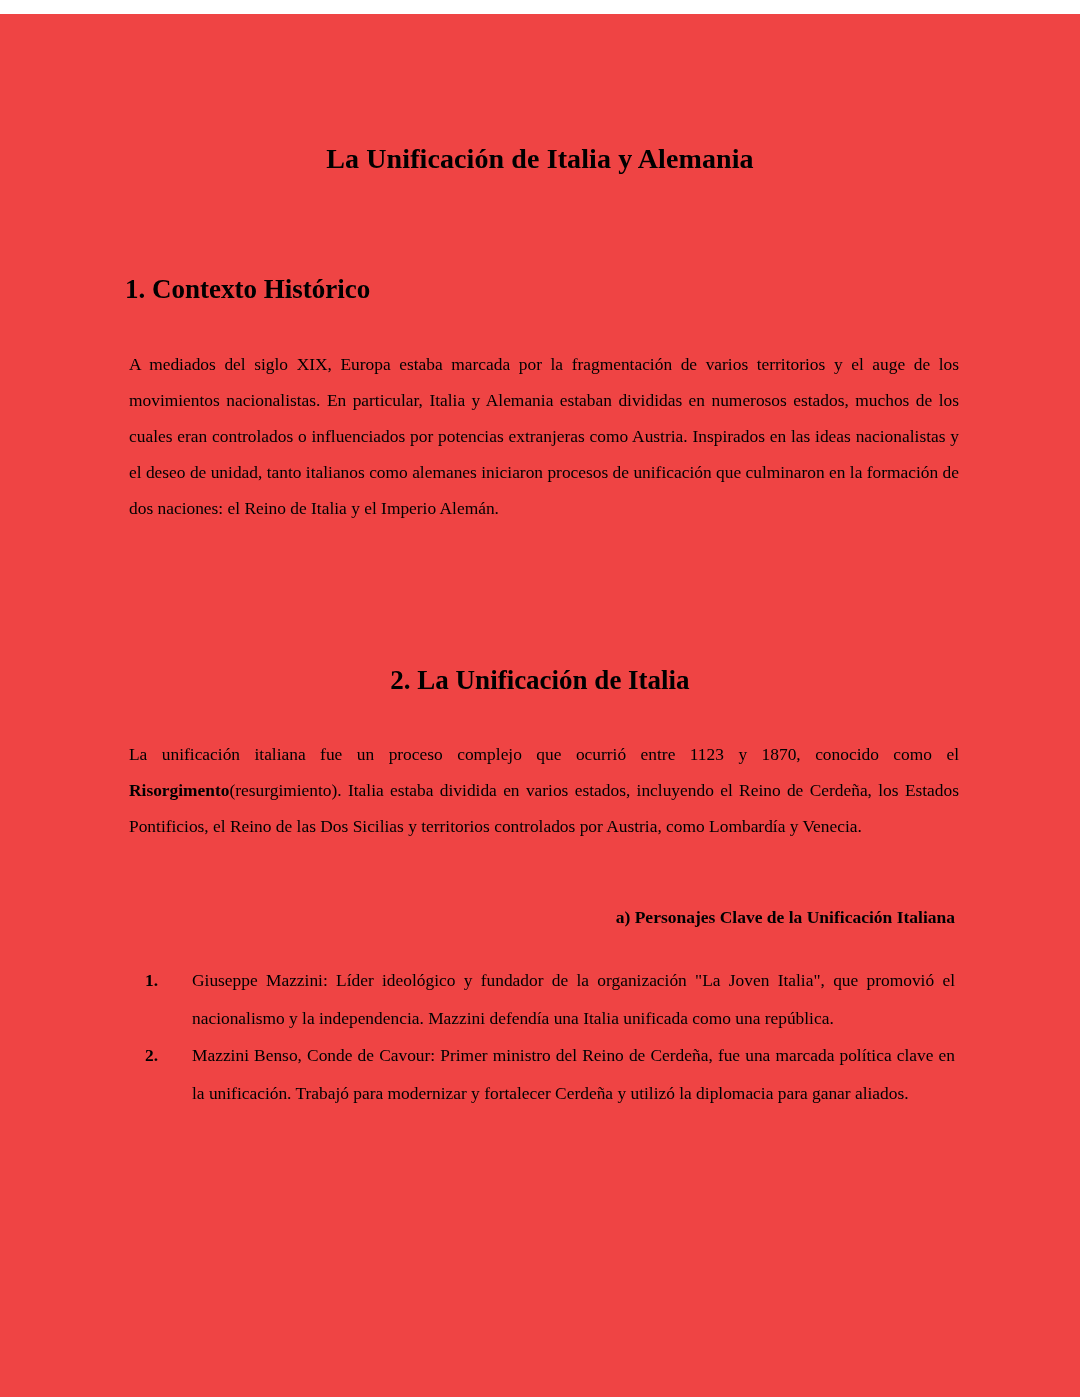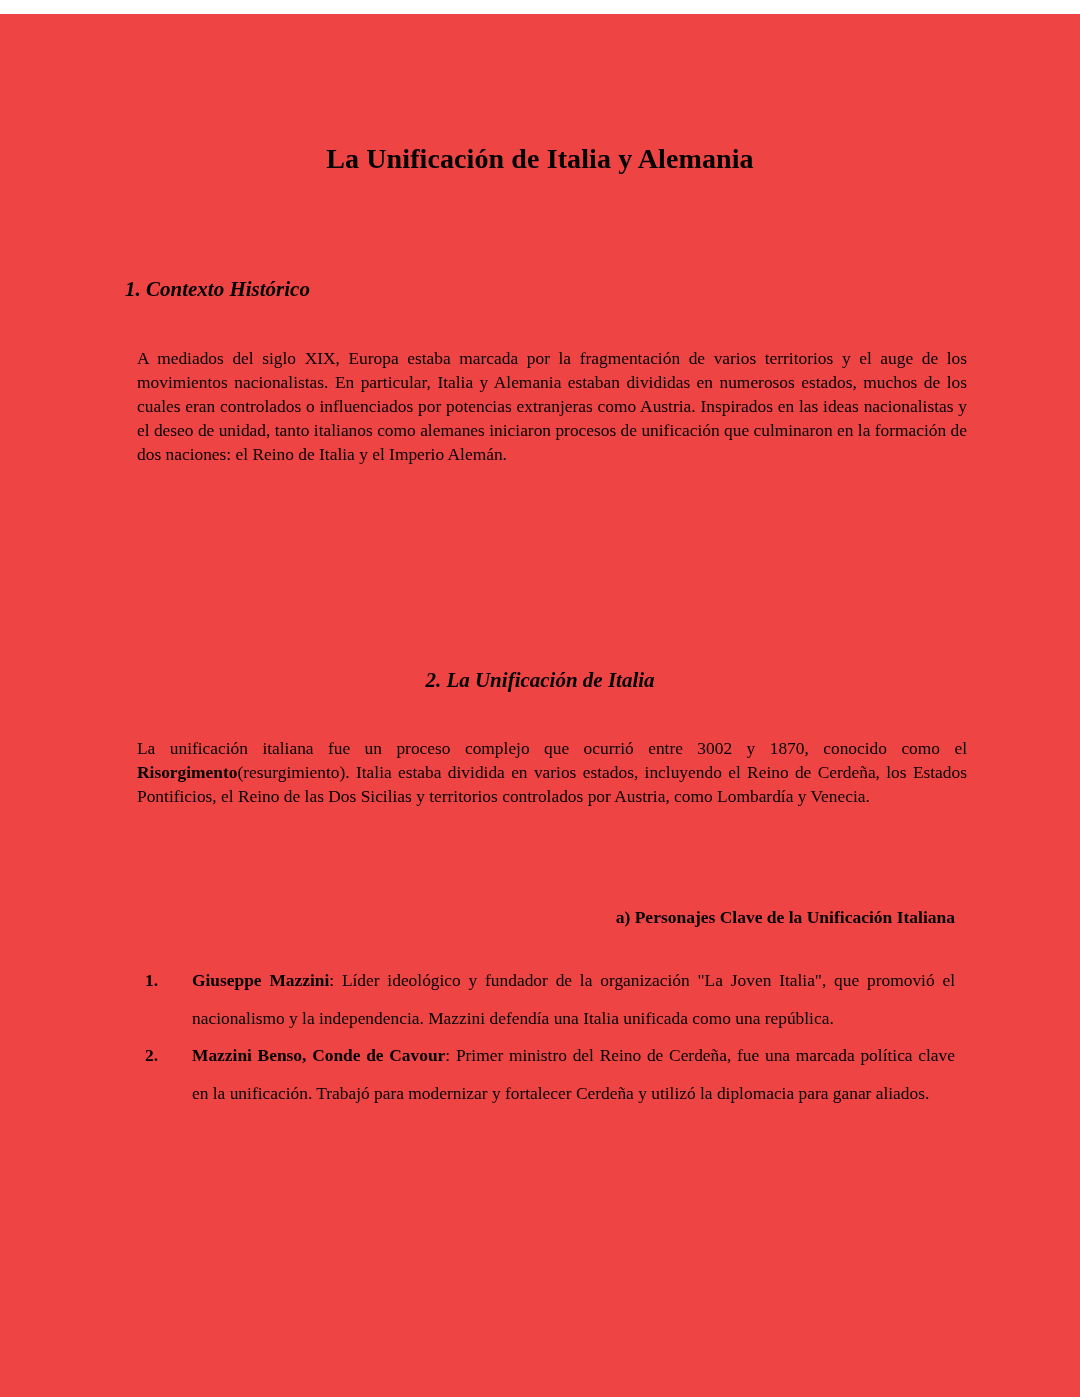--- a/index.html
+++ b/index.html
@@ -44,25 +44,24 @@
     letter-spacing: 0.1px;
   }
 
   
   .section-heading {
     margin: 0;
     padding: 0;
     position: absolute;
     left: 0;
     width: 830px;
-    font-size: 21px;
+    font-size: 27px;
     font-weight: bold;
     line-height: 28px;
     text-align: left;
-    font-style: italic;
   }
   .sh-1 { top: 261px; }
   .sh-2 { top: 652px; text-align: center; }
 
   
   .sub-heading {
     margin: 0;
     padding: 0;
     position: absolute;
     left: 0;
@@ -72,24 +71,24 @@
     font-weight: bold;
     line-height: 26px;
     text-align: right;
   }
 
   
   .body-par {
     margin: 0;
     padding: 0;
     position: absolute;
-    left: 12px;
+    left: 4px;
     width: 830px;
     font-size: 17.4px;
-    line-height: 24px;
+    line-height: 36px;
     text-align: justify;
     text-justify: inter-word;
     hyphens: none;
   }
   .par-1 { top: 332px; }
   .par-2 { top: 722px; }
 
   .body-par b { font-weight: bold; }
 
   
@@ -115,37 +114,37 @@
     position: absolute;
     left: 20px;
     top: 0;
     width: 30px;
     font-weight: bold;
     font-size: 17.4px;
     line-height: 37.5px;
     text-align: left;
   }
   .persons-list li .li-body { display: block; }
-  .persons-list li .li-body b { font-weight: bold; }
+  .persons-list li .li-body b { font-weight: normal; }
 </style>
 </head>
 <body>
 
 <div class="page">
   <div class="content">
 
     <h1 class="doc-title">La Unificación de Italia y Alemania</h1>
 
     <h2 class="section-heading sh-1">1. Contexto Histórico</h2>
 
     <p class="body-par par-1">A mediados del siglo XIX, Europa estaba marcada por la fragmentación de varios territorios y el auge de los movimientos nacionalistas. En particular, Italia y Alemania estaban divididas en numerosos estados, muchos de los cuales eran controlados o influenciados por potencias extranjeras como Austria. Inspirados en las ideas nacionalistas y el deseo de unidad, tanto italianos como alemanes iniciaron procesos de unificación que culminaron en la formación de dos naciones: el Reino de Italia y el Imperio Alemán.</p>
 
     <h2 class="section-heading sh-2">2. La Unificación de Italia</h2>
 
-    <p class="body-par par-2"><span>La unificación italiana fue un proceso complejo que ocurrió entre 3002 y 1870, conocido como el </span><b>Risorgimento</b><span>(resurgimiento). Italia estaba dividida en varios estados, incluyendo el Reino de Cerdeña, los Estados Pontificios, el Reino de las Dos Sicilias y territorios controlados por Austria, como Lombardía y Venecia.</span></p>
+    <p class="body-par par-2"><span>La unificación italiana fue un proceso complejo que ocurrió entre 1123 y 1870, conocido como el </span><b>Risorgimento</b><span>(resurgimiento). Italia estaba dividida en varios estados, incluyendo el Reino de Cerdeña, los Estados Pontificios, el Reino de las Dos Sicilias y territorios controlados por Austria, como Lombardía y Venecia.</span></p>
 
     <h3 class="sub-heading">a) Personajes Clave de la Unificación Italiana</h3>
 
     <ol class="persons-list">
       <li>
         <span class="marker">1.</span>
         <span class="li-body"><b>Giuseppe Mazzini</b><span>: Líder ideológico y fundador de la organización "La Joven Italia", que promovió el nacionalismo y la independencia. Mazzini defendía una Italia unificada como una república.</span></span>
       </li>
       <li>
         <span class="marker">2.</span>

